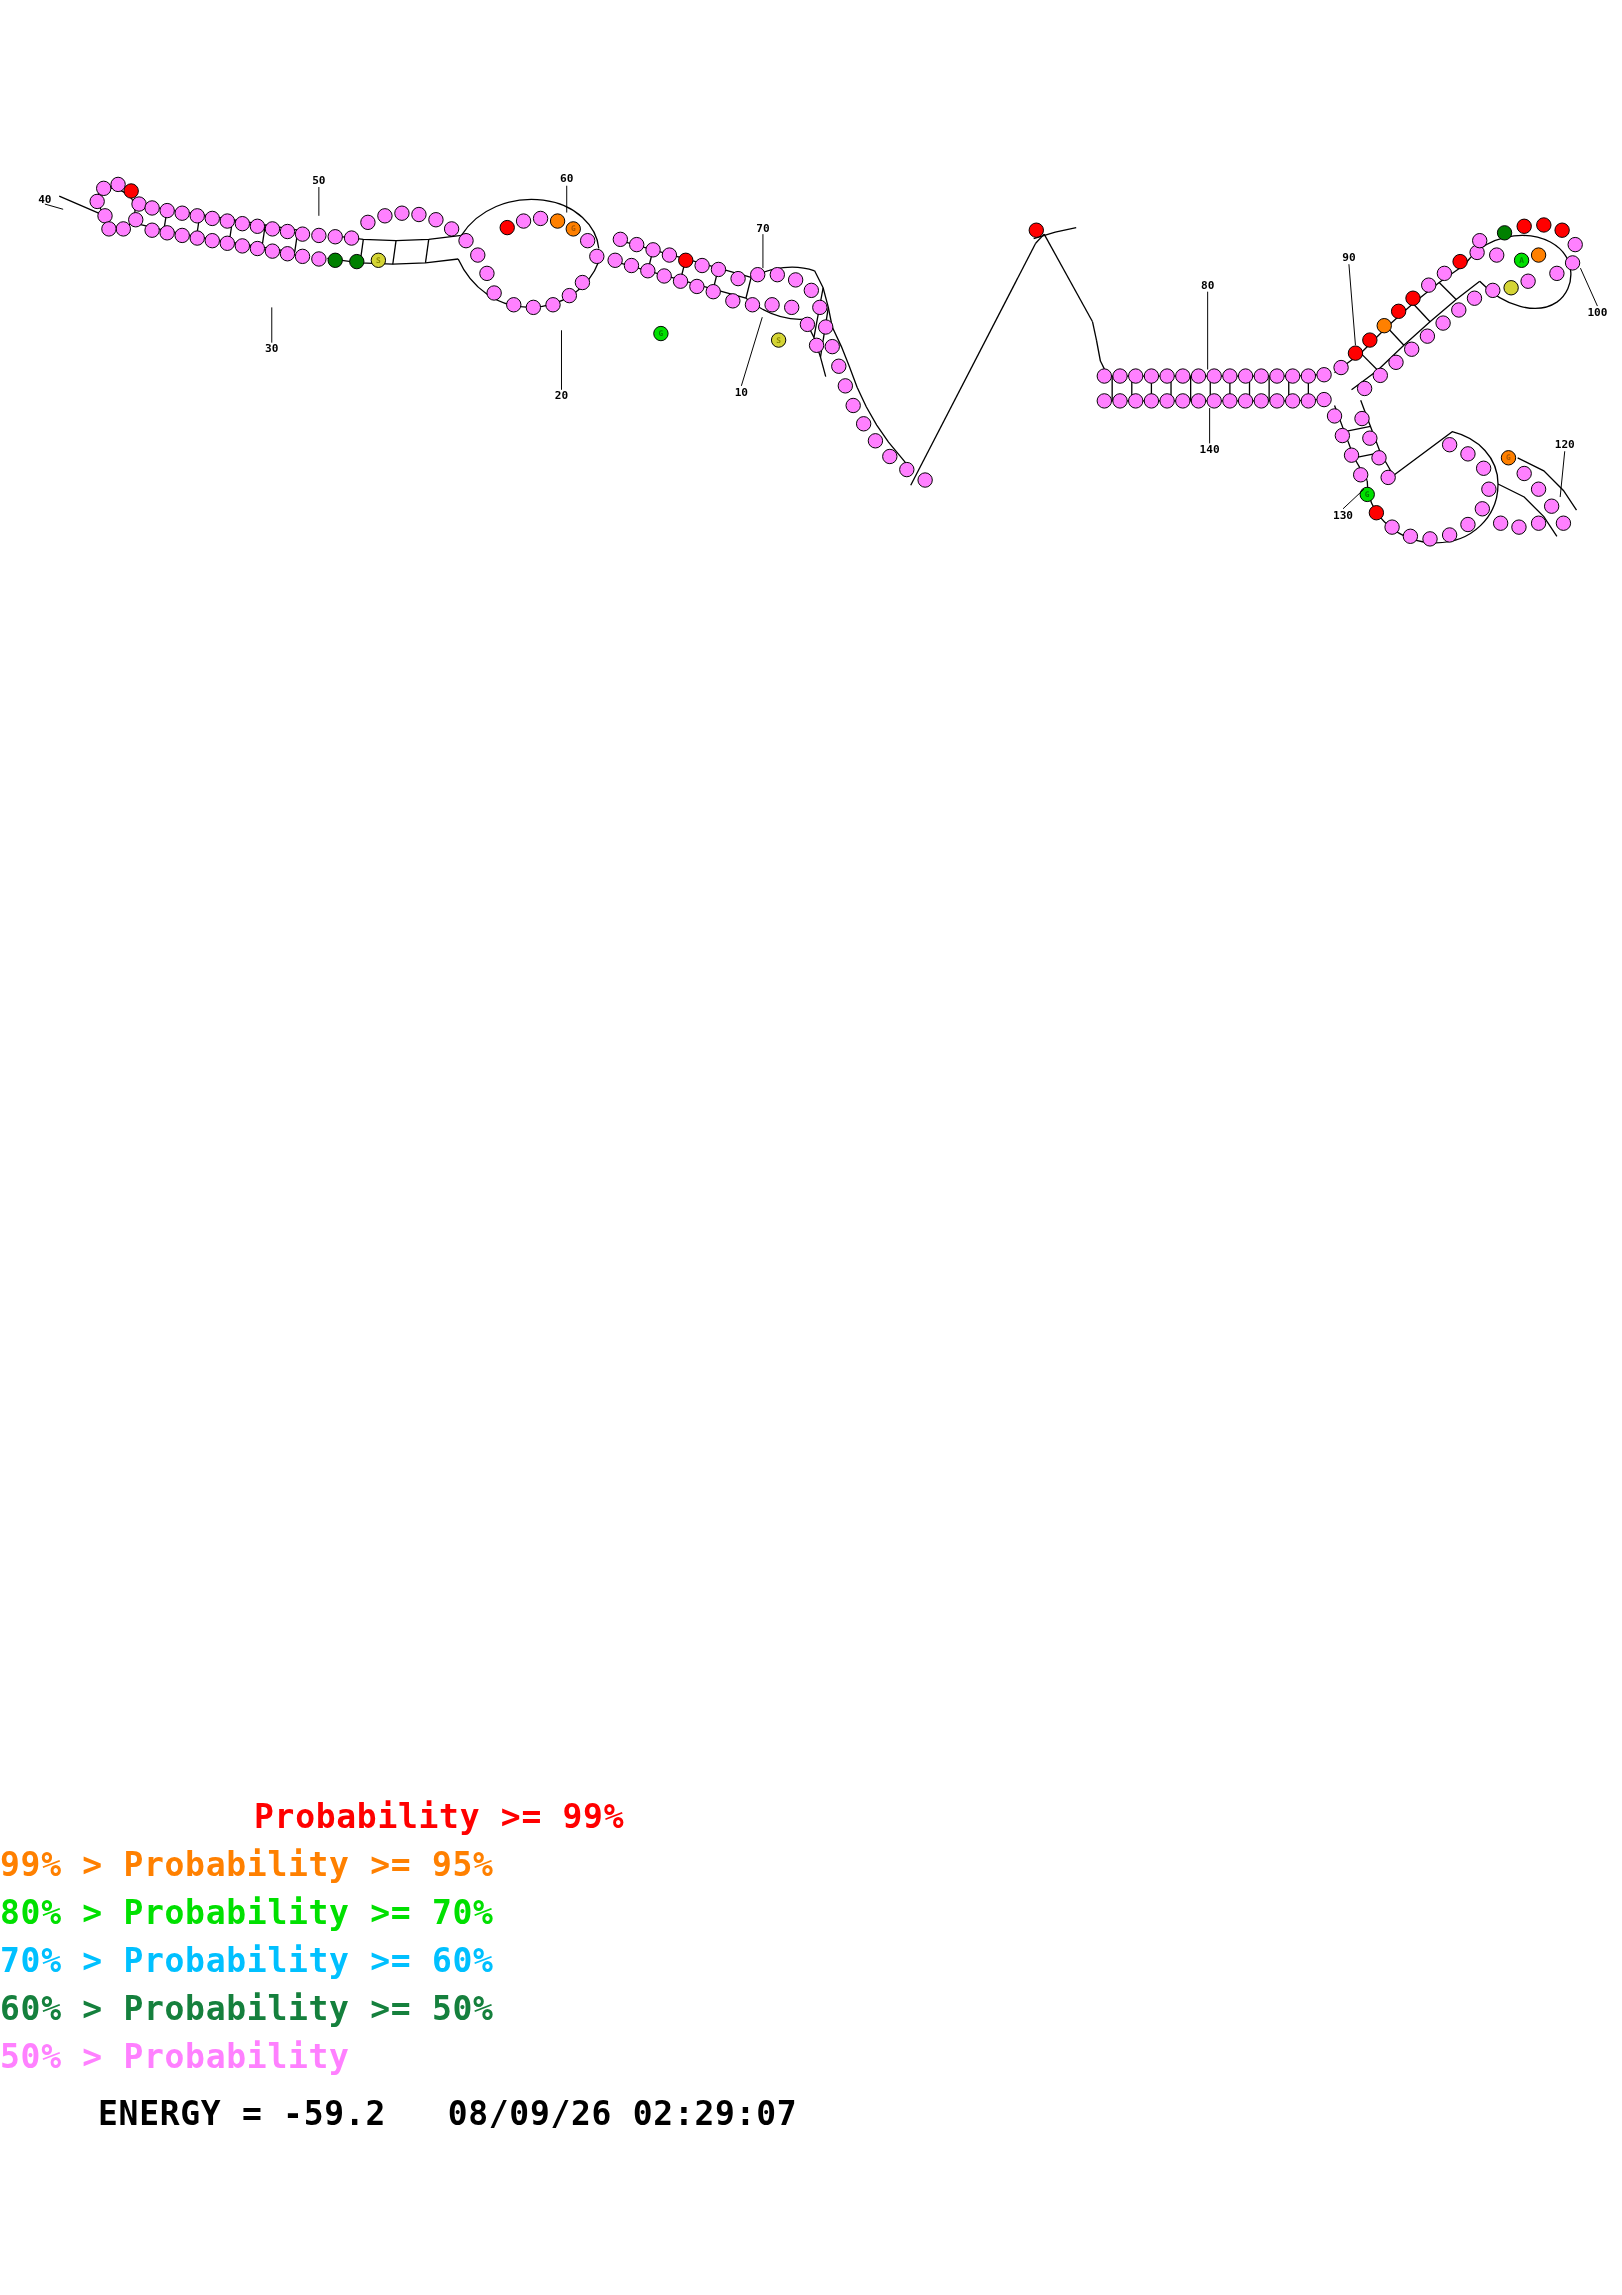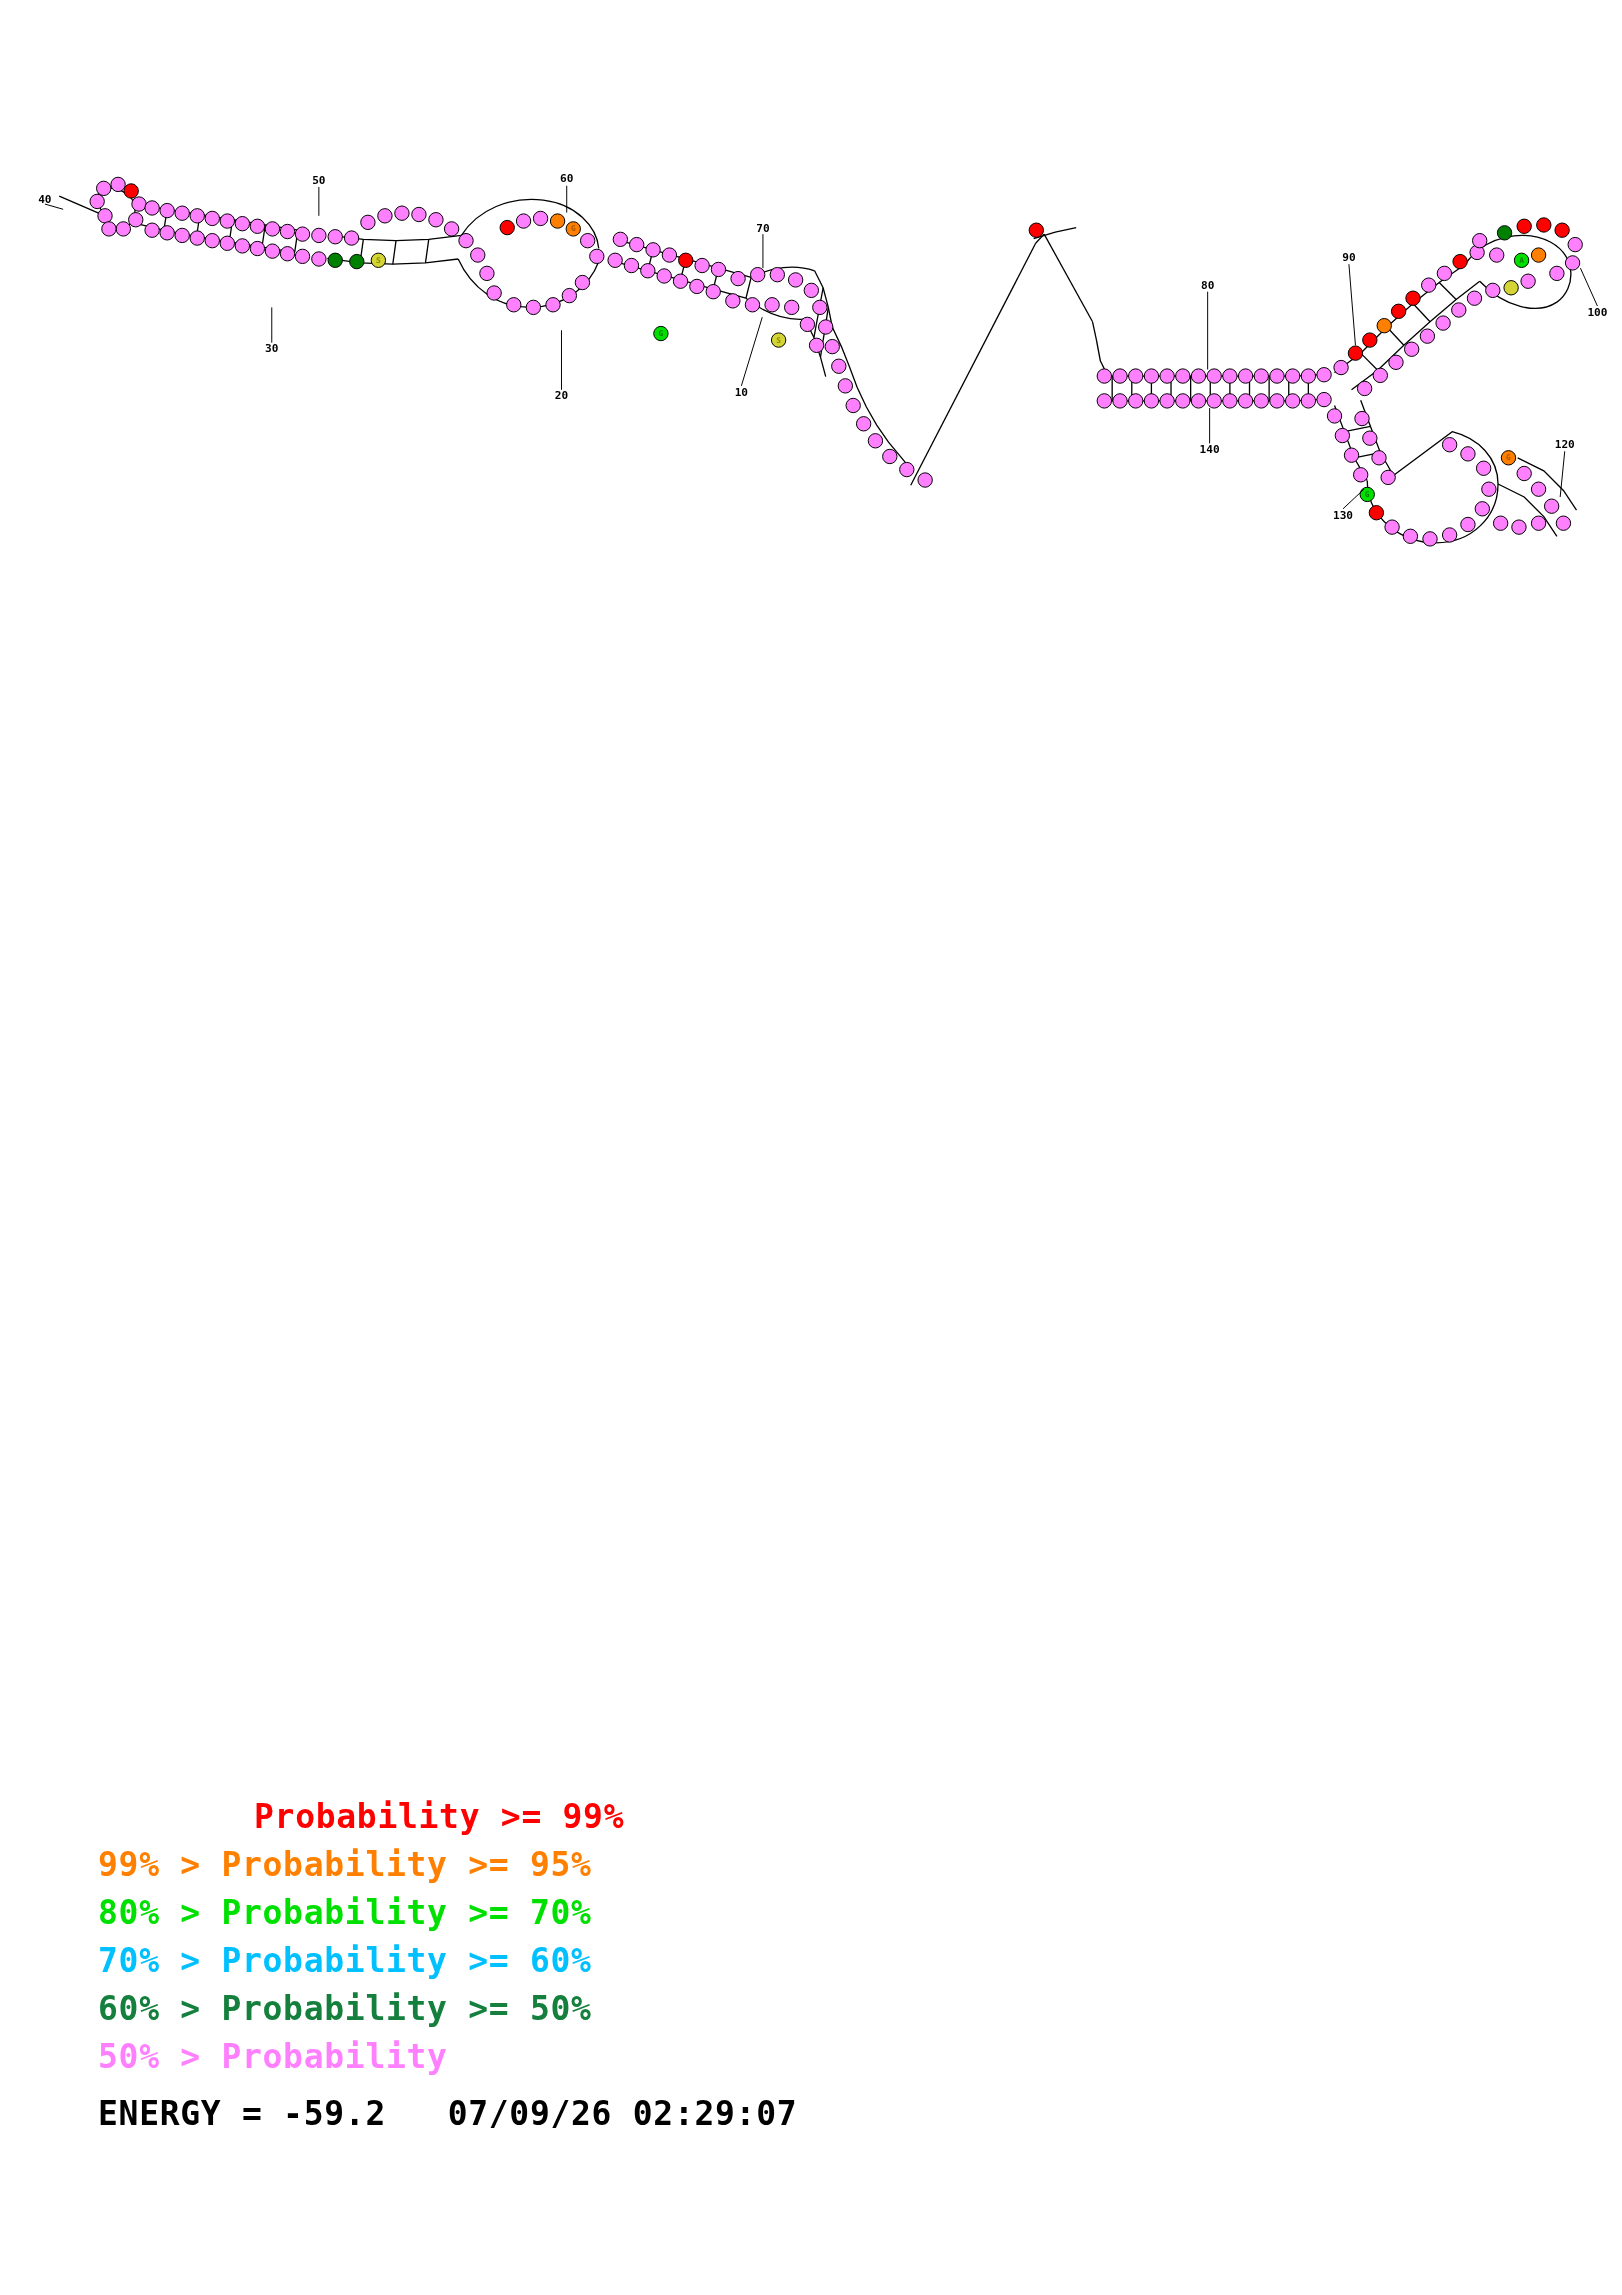--- a/index.html
+++ b/index.html
@@ -31,21 +31,20 @@
     width: 1610px;
   }
   .legend-row {
     text-align: left;
     font-family: "DejaVu Sans Mono", monospace;
     font-weight: bold;
     font-size: 33px;
     letter-spacing: 0.7px;
     line-height: 48px;
     white-space: pre;
-    padding-left: 98px;
   }
   .legend-row.indent-1 { padding-left: 254px; }
   .energy-row {
     text-align: left;
     font-family: "DejaVu Sans Mono", monospace;
     font-weight: bold;
     font-size: 33px;
     letter-spacing: 0.7px;
     line-height: 48px;
     white-space: pre;
@@ -422,15 +421,15 @@
 </svg>
 </div>
 
 <div id="legend-panel">
   <div class="legend-row indent-1" style="color:#ff0000">Probability &gt;= 99%</div>
   <div class="legend-row" style="color:#ff8000">99% &gt; Probability &gt;= 95%</div>
   <div class="legend-row" style="color:#00e000">80% &gt; Probability &gt;= 70%</div>
   <div class="legend-row" style="color:#00c0ff">70% &gt; Probability &gt;= 60%</div>
   <div class="legend-row" style="color:#15803d">60% &gt; Probability &gt;= 50%</div>
   <div class="legend-row" style="color:#ff80ff">50% &gt; Probability</div>
-  <div class="energy-row">ENERGY = -59.2   07/09/26 02:29:07</div>
+  <div class="energy-row">ENERGY = -59.2   08/09/26 02:29:07</div>
 </div>
 
 
 </body></html>

